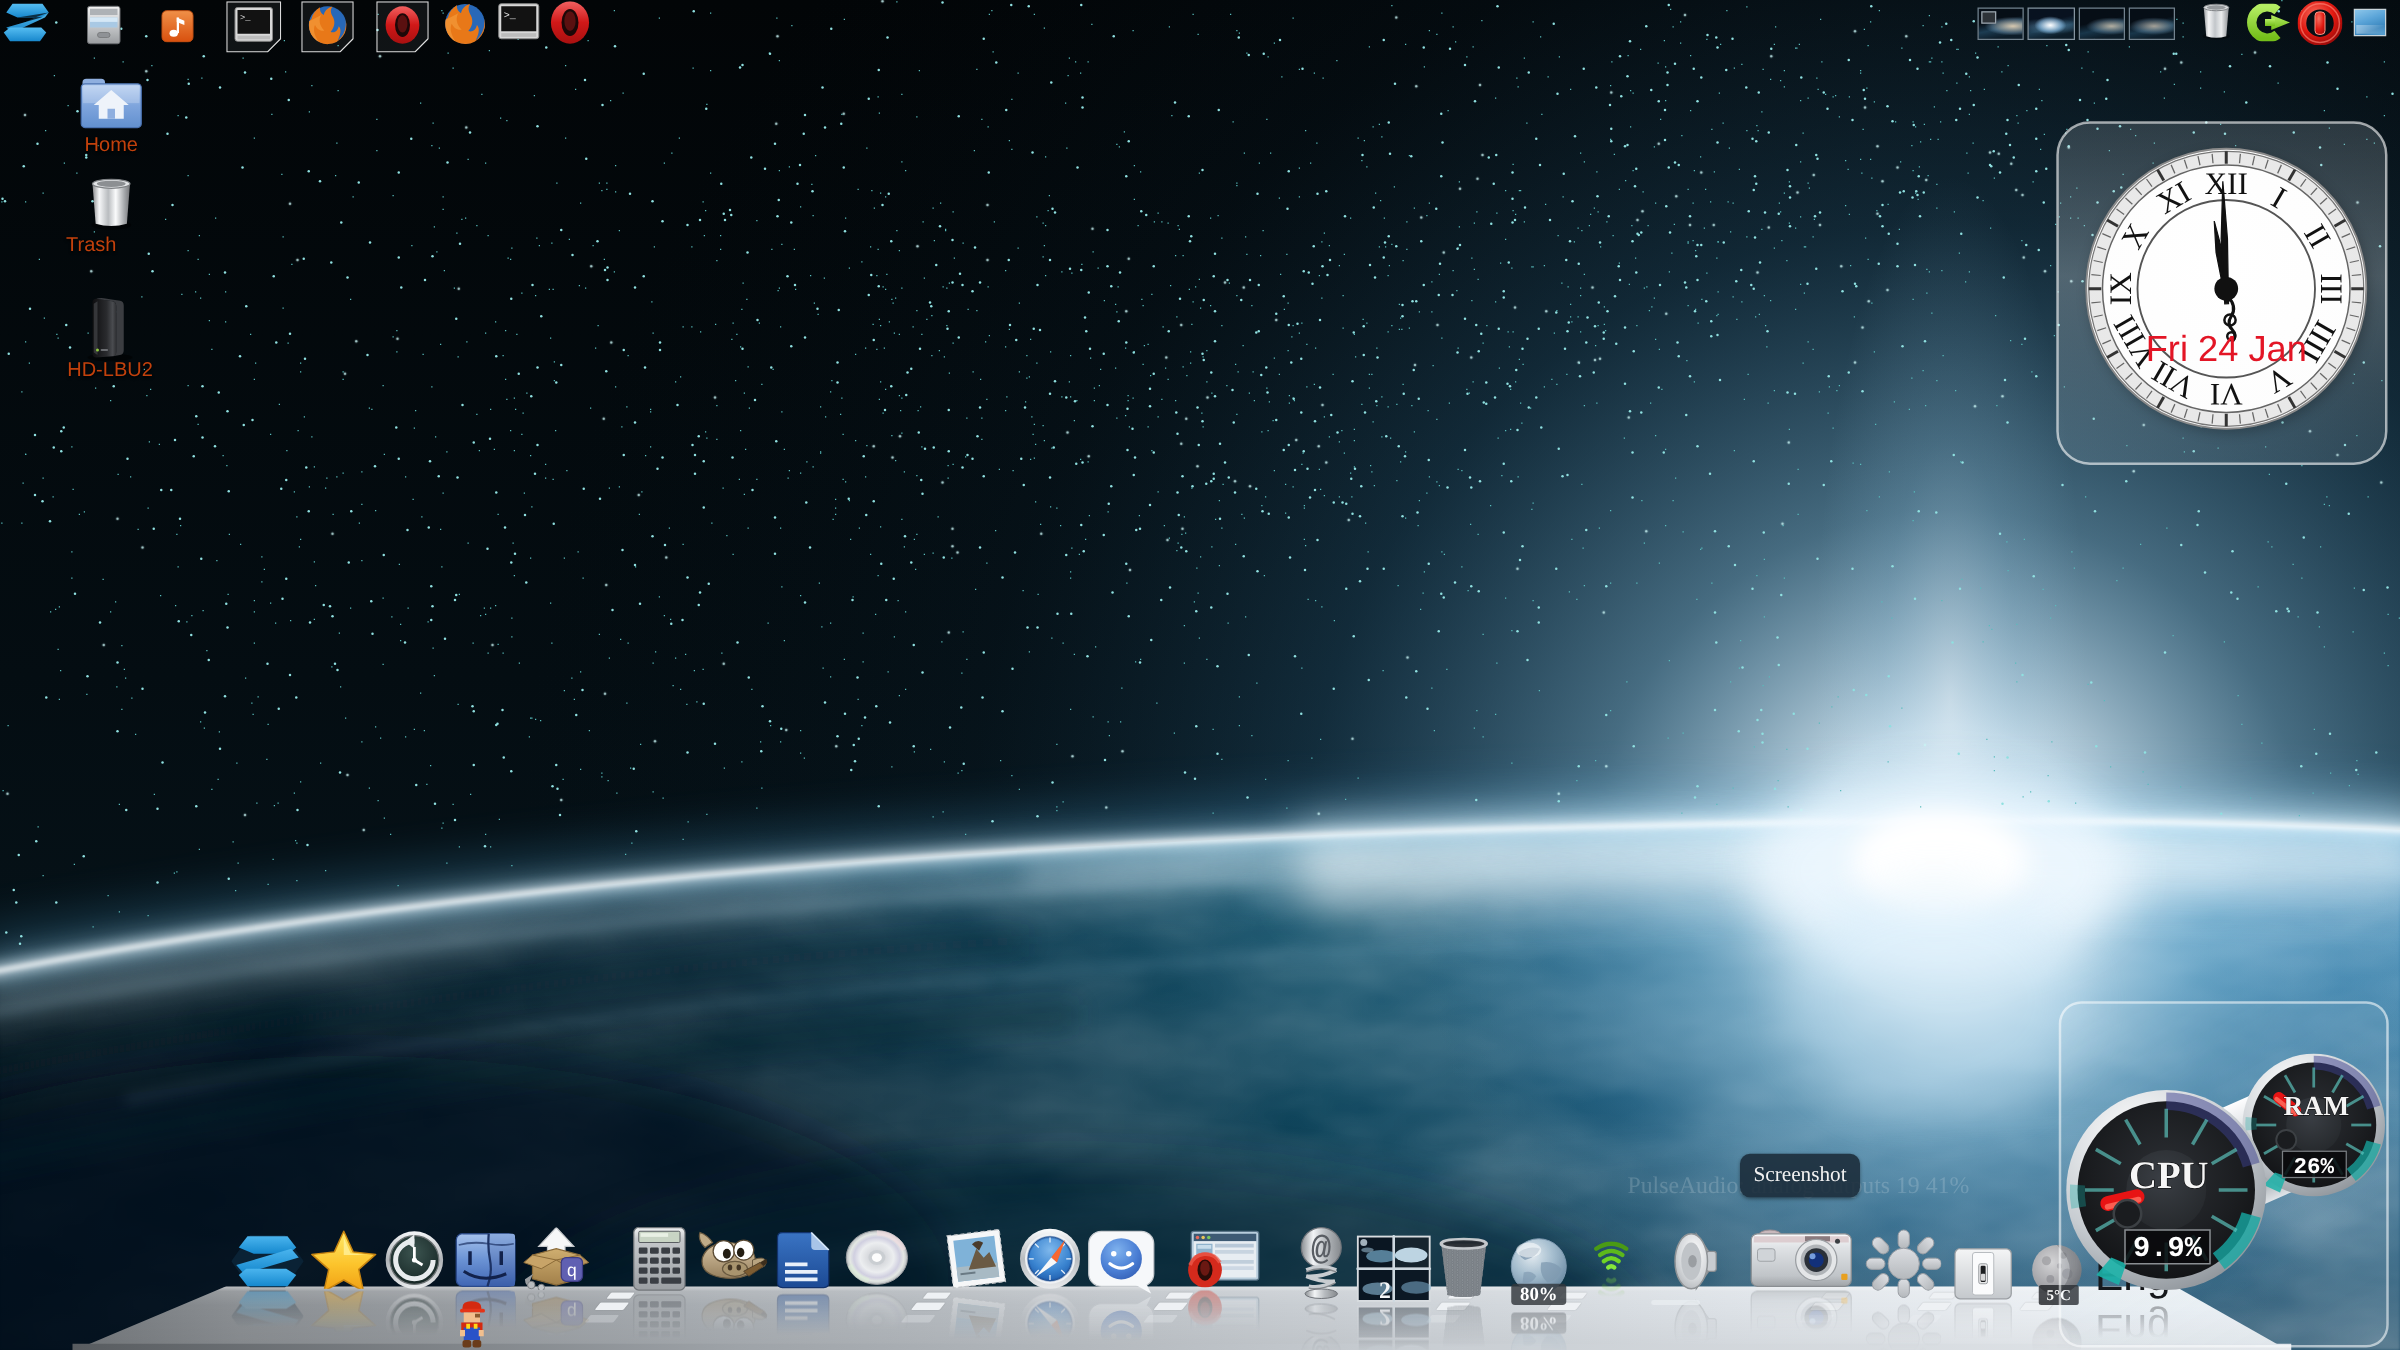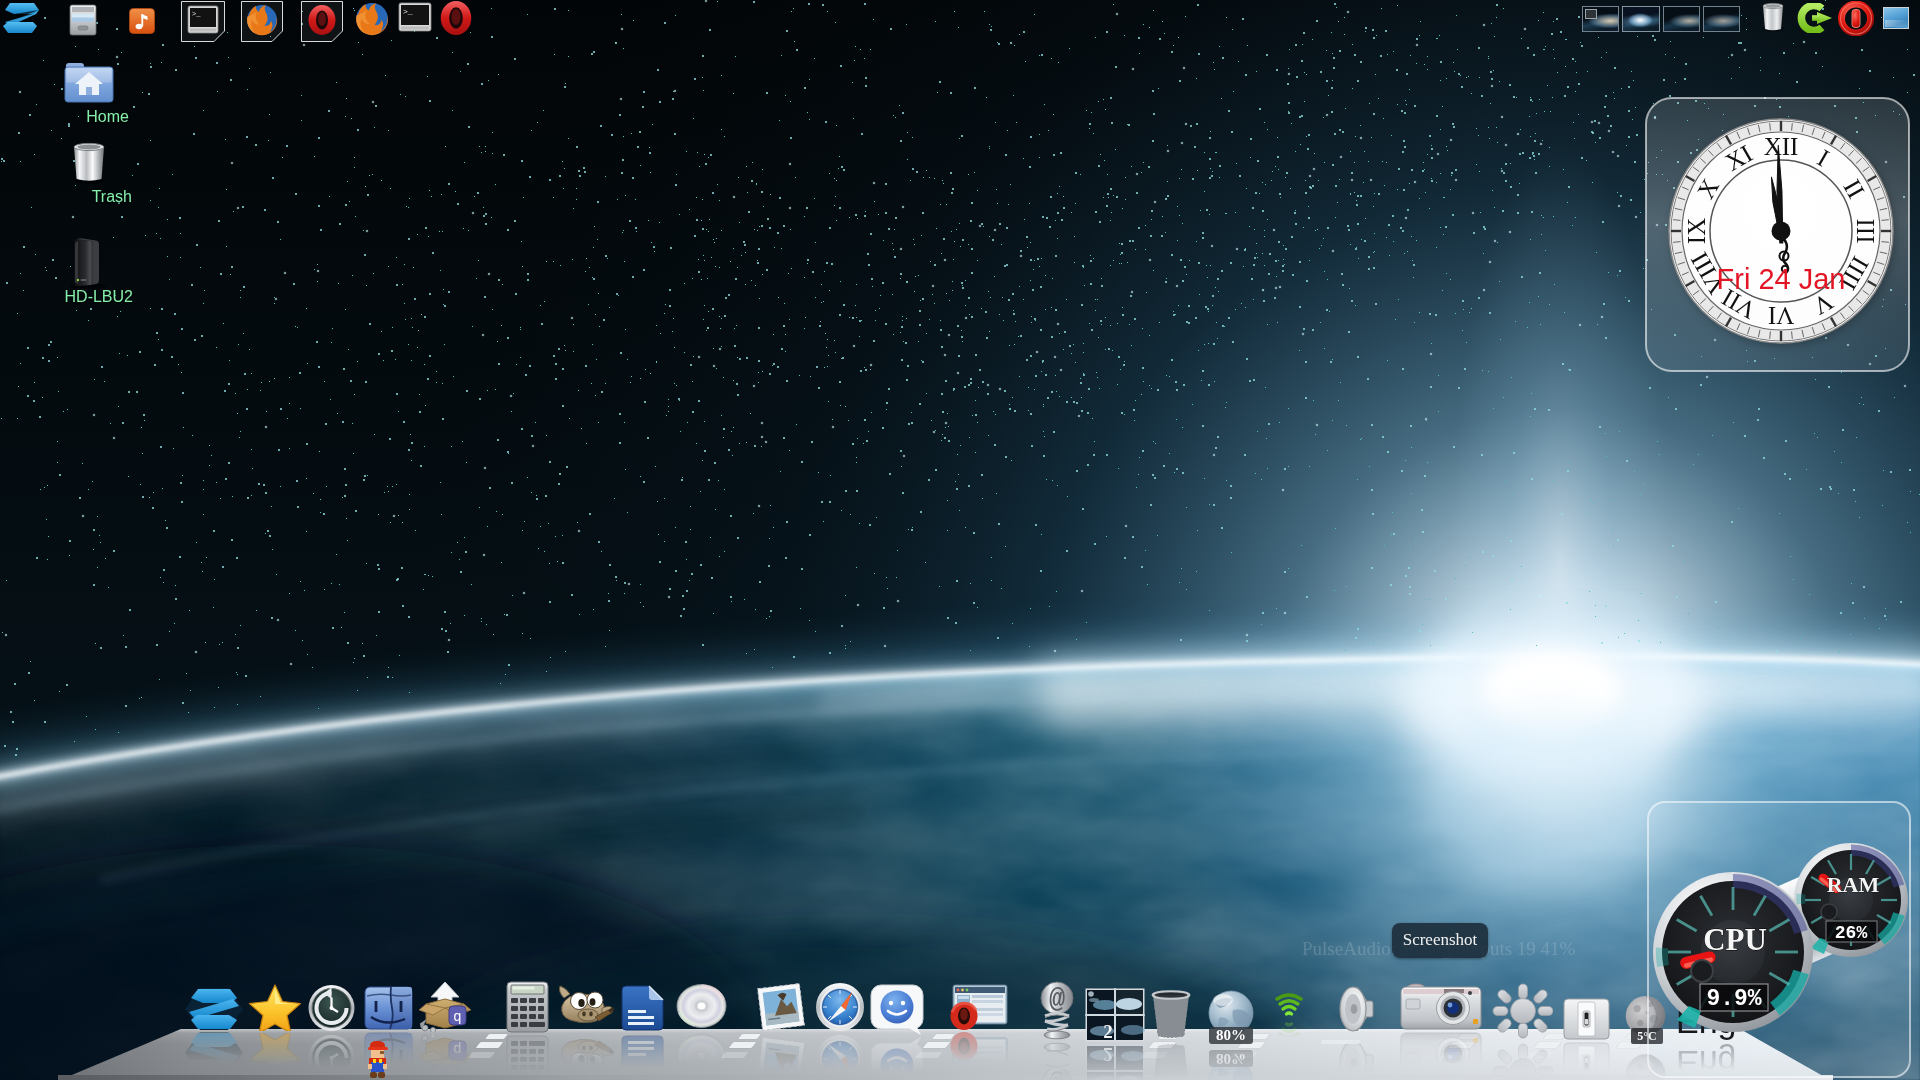--- a/index.html
+++ b/index.html
@@ -1,17 +1,17 @@
 <!DOCTYPE html>
 <html><head><meta charset="utf-8"><title>d</title><style>
 html,body{margin:0;padding:0;background:#000;}
 #scene{position:relative;width:1920px;height:1080px;overflow:hidden;font-family:"Liberation Sans",sans-serif;}
 #scene *{position:absolute;}
 #bg{left:0;top:0;}
-.lbl{color:#86efac;font-size:16px;text-align:right;text-shadow:0 1px 2px rgba(0,0,0,.9);}
+.lbl{color:#c2410c;font-size:16px;text-align:center;text-shadow:0 1px 2px rgba(0,0,0,.9);}
 .di{position:absolute;line-height:0;}
 .di svg{position:static!important;display:block;}
 .di{-webkit-box-reflect:below 2px linear-gradient(to bottom,rgba(0,0,0,0) 30%,rgba(0,0,0,0.38) 100%);}
 .dash{position:absolute;background:#eef1f4;transform:skewX(-38deg);border-radius:1px;box-shadow:0 0 1px rgba(0,0,0,0.2);}
 .dashr{position:absolute;background:#eef1f4;transform:skewX(-38deg);opacity:0.3;border-radius:1px;}
 #stars1{width:1px;height:1px;color:#58bcbc;left:0;top:0;}
 #stars2{width:2px;height:2px;color:#8fe0e0;border-radius:50%;left:0;top:0;}
 #stars3{width:2px;height:2px;color:#c8f4f4;border-radius:50%;left:0;top:0;}
 </style></head>
 <body>
@@ -273,21 +273,21 @@
           <stop offset="0.62" stop-color="#fafbfc"></stop>
           <stop offset="0.85" stop-color="#a5a8ab"></stop>
           <stop offset="1" stop-color="#747578"></stop>
         </linearGradient>
       </defs>
 <ellipse cx="19" cy="39" rx="16" ry="4" fill="#000" opacity="0.45"></ellipse>
 <path d="M 4 6 L 6.5 38 Q 19 41.5 31.5 38 L 34 6 Z" fill="url(#tr2)"></path>
 <ellipse cx="19" cy="6" rx="15" ry="3.6" fill="#e2e4e6" stroke="#7e8184" stroke-width="1"></ellipse>
 <ellipse cx="19" cy="6" rx="11.5" ry="2.5" fill="#8c8f92"></ellipse>
 </svg>
-<div class="lbl" style="left:52px;top:188px;width:80px;">Trash</div>
+<div class="lbl" style="left:33px;top:188px;width:80px;">Trash</div>
 <svg style="left:66px;top:236px" width="44" height="54" viewBox="0 0 44 54">
 <defs>
         <linearGradient id="hdg" x1="0" y1="0" x2="1" y2="0">
           <stop offset="0" stop-color="#0e0e10"></stop>
           <stop offset="0.6" stop-color="#2a2b2e"></stop>
           <stop offset="0.85" stop-color="#4a4c50"></stop>
           <stop offset="1" stop-color="#2e2f32"></stop>
         </linearGradient>
       </defs>
 <ellipse cx="22" cy="50" rx="18" ry="3" fill="#000" opacity="0.5"></ellipse>

